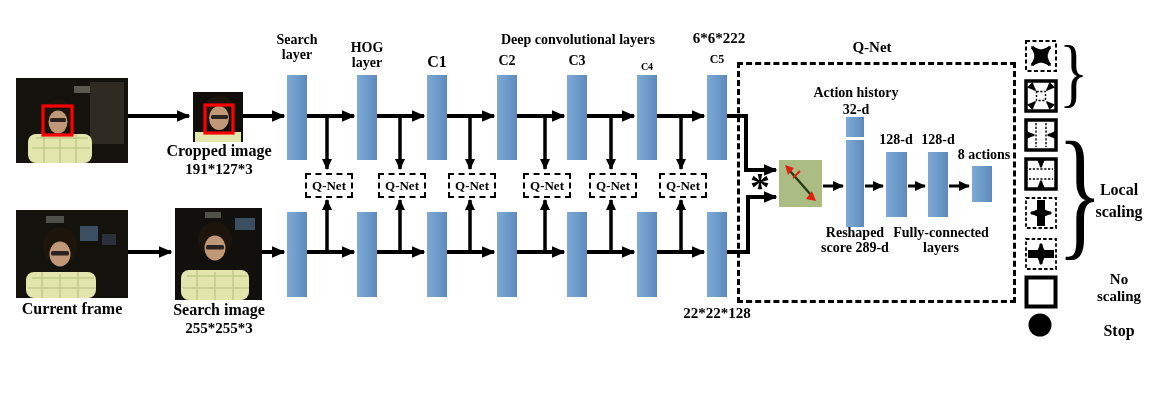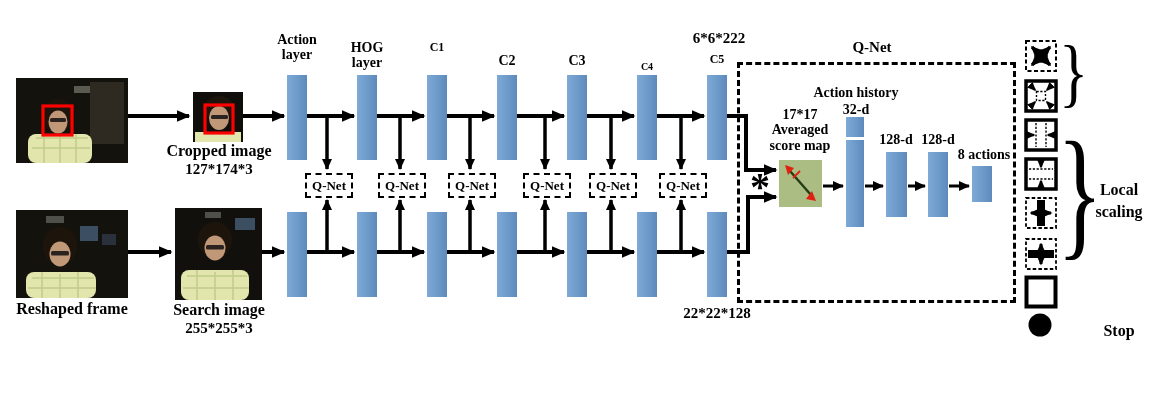--- a/index.html
+++ b/index.html
@@ -85,32 +85,33 @@
     <rect x="60" y="10" width="20" height="12" fill="#3c4e62"></rect>
     <rect x="30" y="4" width="16" height="6" fill="#50504a"></rect>
     <rect x="6" y="62" width="68" height="30" rx="8" fill="#e2e6ac"></rect>
     <path d="M12,68 L72,68 M8,80 L74,80 M22,62 L22,92 M40,64 L40,92 M58,62 L58,92" stroke="#c2cb8a" stroke-width="1.5" fill="none"></path>
     <ellipse cx="40" cy="32" rx="17" ry="18" fill="#1d150c"></ellipse>
     <ellipse cx="40" cy="40" rx="10.5" ry="12.5" fill="#c09878"></ellipse>
     <rect x="31" y="37" width="18" height="4.5" rx="1.5" fill="#2a2320"></rect>
   </svg>
 
   <div class="lbl nowrap" style="left:219px;top:142px;font-size:16px">Cropped image</div>
-  <div class="lbl" style="left:219px;top:161px;font-size:15px">127*174*3</div>
-  <div class="lbl" style="left:72px;top:300px;font-size:16px">Reshaped frame</div>
+  <div class="lbl" style="left:219px;top:161px;font-size:15px">191*127*3</div>
+  <div class="lbl" style="left:72px;top:300px;font-size:16px">Current frame</div>
   <div class="lbl" style="left:219px;top:301px;font-size:16px">Search image</div>
   <div class="lbl" style="left:219px;top:320px;font-size:15px">255*255*3</div>
 
-  <div class="lbl" style="left:297px;top:32px;font-size:14px;width:48px">Action layer</div>
+  <div class="lbl" style="left:297px;top:32px;font-size:14px;width:48px">Search layer</div>
   <div class="lbl" style="left:367px;top:40px;font-size:14px;width:48px">HOG layer</div>
-  <div class="lbl" style="left:437px;top:41px;font-size:12px">C1</div>
+  <div class="lbl" style="left:437px;top:53px;font-size:16px">C1</div>
   <div class="lbl" style="left:507px;top:53px;font-size:14px">C2</div>
   <div class="lbl" style="left:577px;top:53px;font-size:14px">C3</div>
   <div class="lbl" style="left:647px;top:61px;font-size:10px">C4</div>
   <div class="lbl" style="left:717px;top:53px;font-size:12px">C5</div>
+  <div class="lbl nowrap" style="left:578px;top:32px;font-size:14px">Deep convolutional layers</div>
   <div class="lbl nowrap" style="left:719px;top:30px;font-size:15px">6*6*222</div>
   <div class="lbl nowrap" style="left:717px;top:305px;font-size:15px">22*22*128</div>
 
   <div class="bar" style="left:287px;top:75px;height:85px"></div>
   <div class="bar" style="left:357px;top:75px;height:85px"></div>
   <div class="bar" style="left:427px;top:75px;height:85px"></div>
   <div class="bar" style="left:497px;top:75px;height:85px"></div>
   <div class="bar" style="left:567px;top:75px;height:85px"></div>
   <div class="bar" style="left:637px;top:75px;height:85px"></div>
   <div class="bar" style="left:707px;top:75px;height:85px"></div>
@@ -147,26 +148,27 @@
 
   <div class="score-map"></div>
   <div class="conv-star">*</div>
 
   <div class="bar" style="left:846px;top:117px;width:18px;height:20px"></div>
   <div class="bar" style="left:846px;top:140px;width:18px;height:87px"></div>
   <div class="bar" style="left:886px;top:152px;width:21px;height:65px"></div>
   <div class="bar" style="left:928px;top:152px;width:20px;height:65px"></div>
   <div class="bar" style="left:972px;top:166px;width:20px;height:36px"></div>
 
-  <div class="lbl" style="left:800px;top:107px;font-size:14px;width:82px">17*17 Averaged score map</div>
   <div class="lbl nowrap" style="left:856px;top:85px;font-size:14px">Action history</div>
   <div class="lbl" style="left:856px;top:102px;font-size:14px">32-d</div>
   <div class="lbl" style="left:896px;top:132px;font-size:14px">128-d</div>
   <div class="lbl" style="left:938px;top:132px;font-size:14px">128-d</div>
   <div class="lbl nowrap" style="left:984px;top:147px;font-size:14px">8 actions</div>
+  <div class="lbl" style="left:855px;top:225px;font-size:14px;width:80px">Reshaped score 289-d</div>
+  <div class="lbl" style="left:941px;top:225px;font-size:14px;width:124px">Fully-connected layers</div>
 
   <svg class="overlay" width="1157" height="404">
     <defs>
       <marker id="mB" markerUnits="userSpaceOnUse" markerWidth="14" markerHeight="12" refX="12.5" refY="6" orient="auto">
         <path d="M0,0 L14,6 L0,12 Z" fill="#000"></path>
       </marker>
       <marker id="mS" markerUnits="userSpaceOnUse" markerWidth="11" markerHeight="10" refX="10" refY="5" orient="auto">
         <path d="M0,0 L11,5 L0,10 Z" fill="#000"></path>
       </marker>
     </defs>
@@ -307,16 +309,17 @@
   </svg>
 
   <svg class="legend-icon" style="top:311px" width="34" height="28" viewBox="0 0 34 28">
     <circle cx="16" cy="14" r="11.5" fill="#000"></circle>
   </svg>
 
   <div class="brace" style="left:1059px;top:34px;font-size:76px;transform:scaleX(0.8)">}</div>
   <div class="brace" style="left:1057px;top:121px;font-size:144px;transform:scaleX(0.66)">}</div>
 
   <div class="lbl" style="left:1119px;top:179px;font-size:16px;width:72px;line-height:1.35">Local scaling</div>
+  <div class="lbl" style="left:1119px;top:271px;font-size:15px;width:62px;line-height:1.1">No scaling</div>
   <div class="lbl" style="left:1119px;top:322px;font-size:16px">Stop</div>
 
 
 </div>
 
 </body></html>

